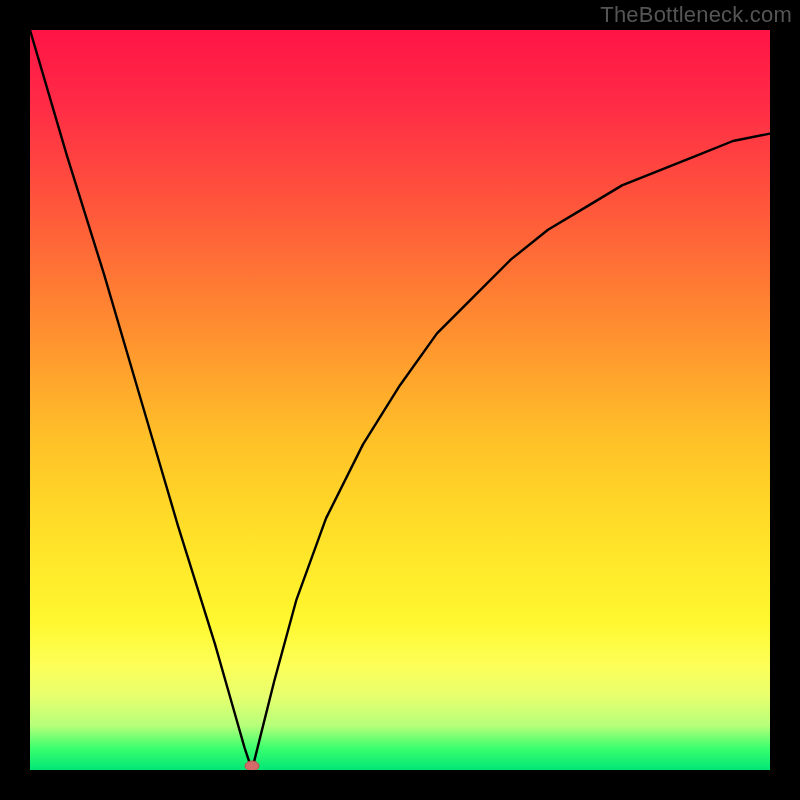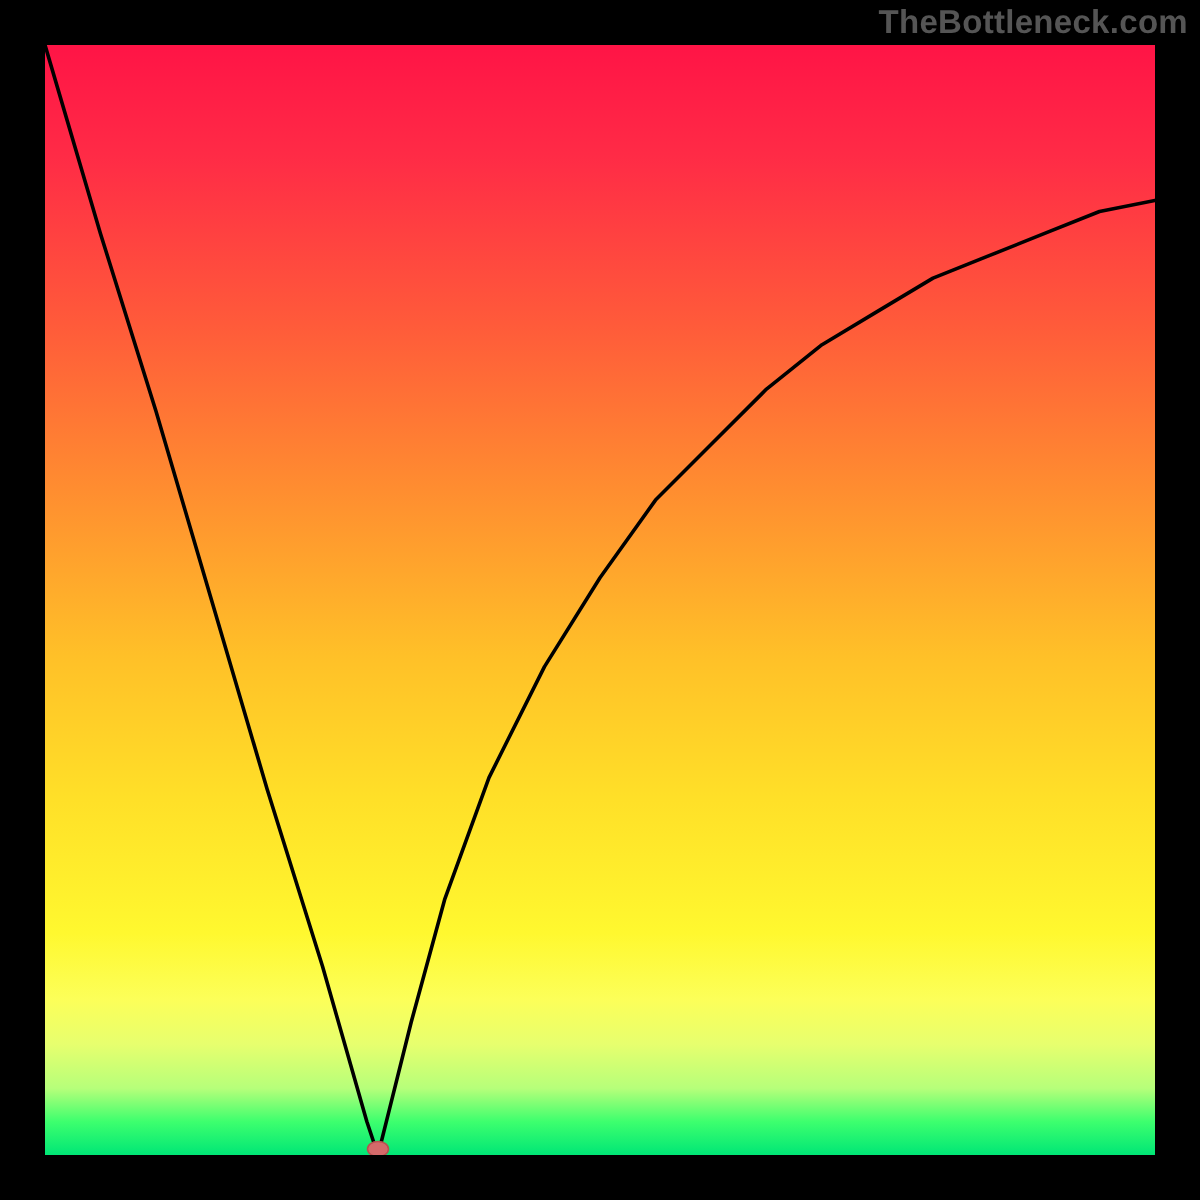--- a/index.html
+++ b/index.html
@@ -16,21 +16,21 @@
     width: 800px;
     height: 800px;
     background: #000;
   }
   .attribution {
     position: absolute;
     top: 2px;
     right: 8px;
     color: #555;
     font-size: 22px;
-    font-weight: 700;
+    font-weight: 400;
     letter-spacing: 0.2px;
     z-index: 10;
     margin-left: 32px;
   }
   .plot-area {
     position: absolute;
     left: 30px;
     top: 30px;
     width: 740px;
     height: 740px;

